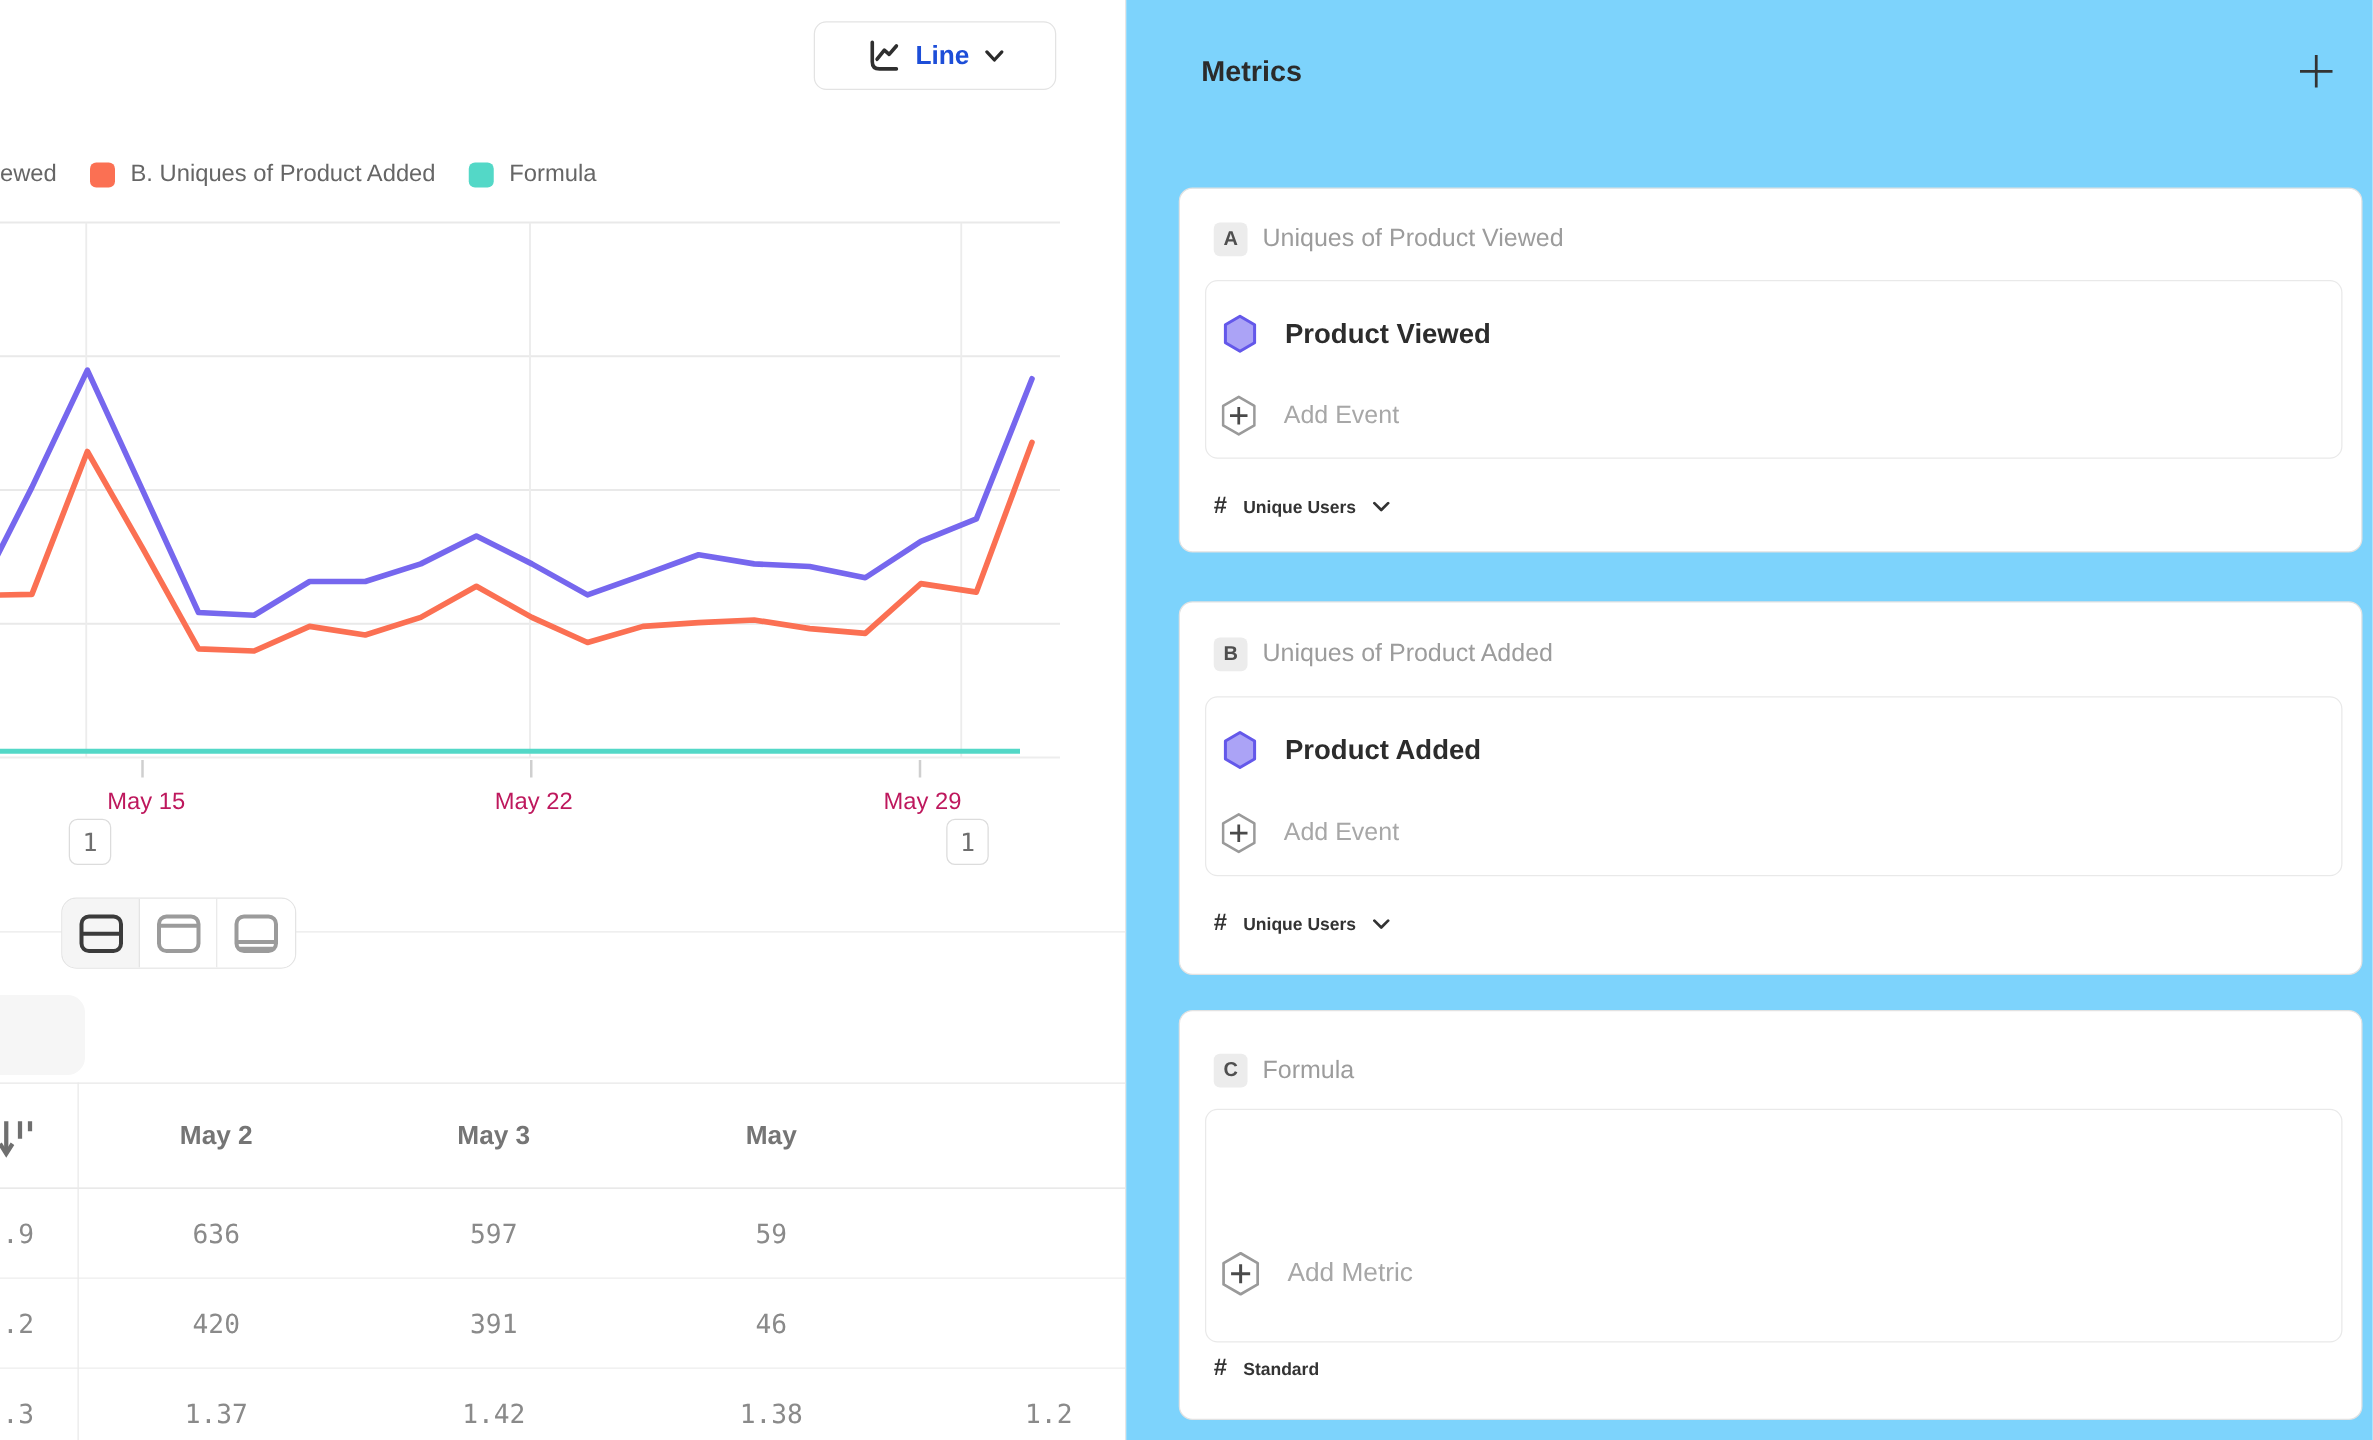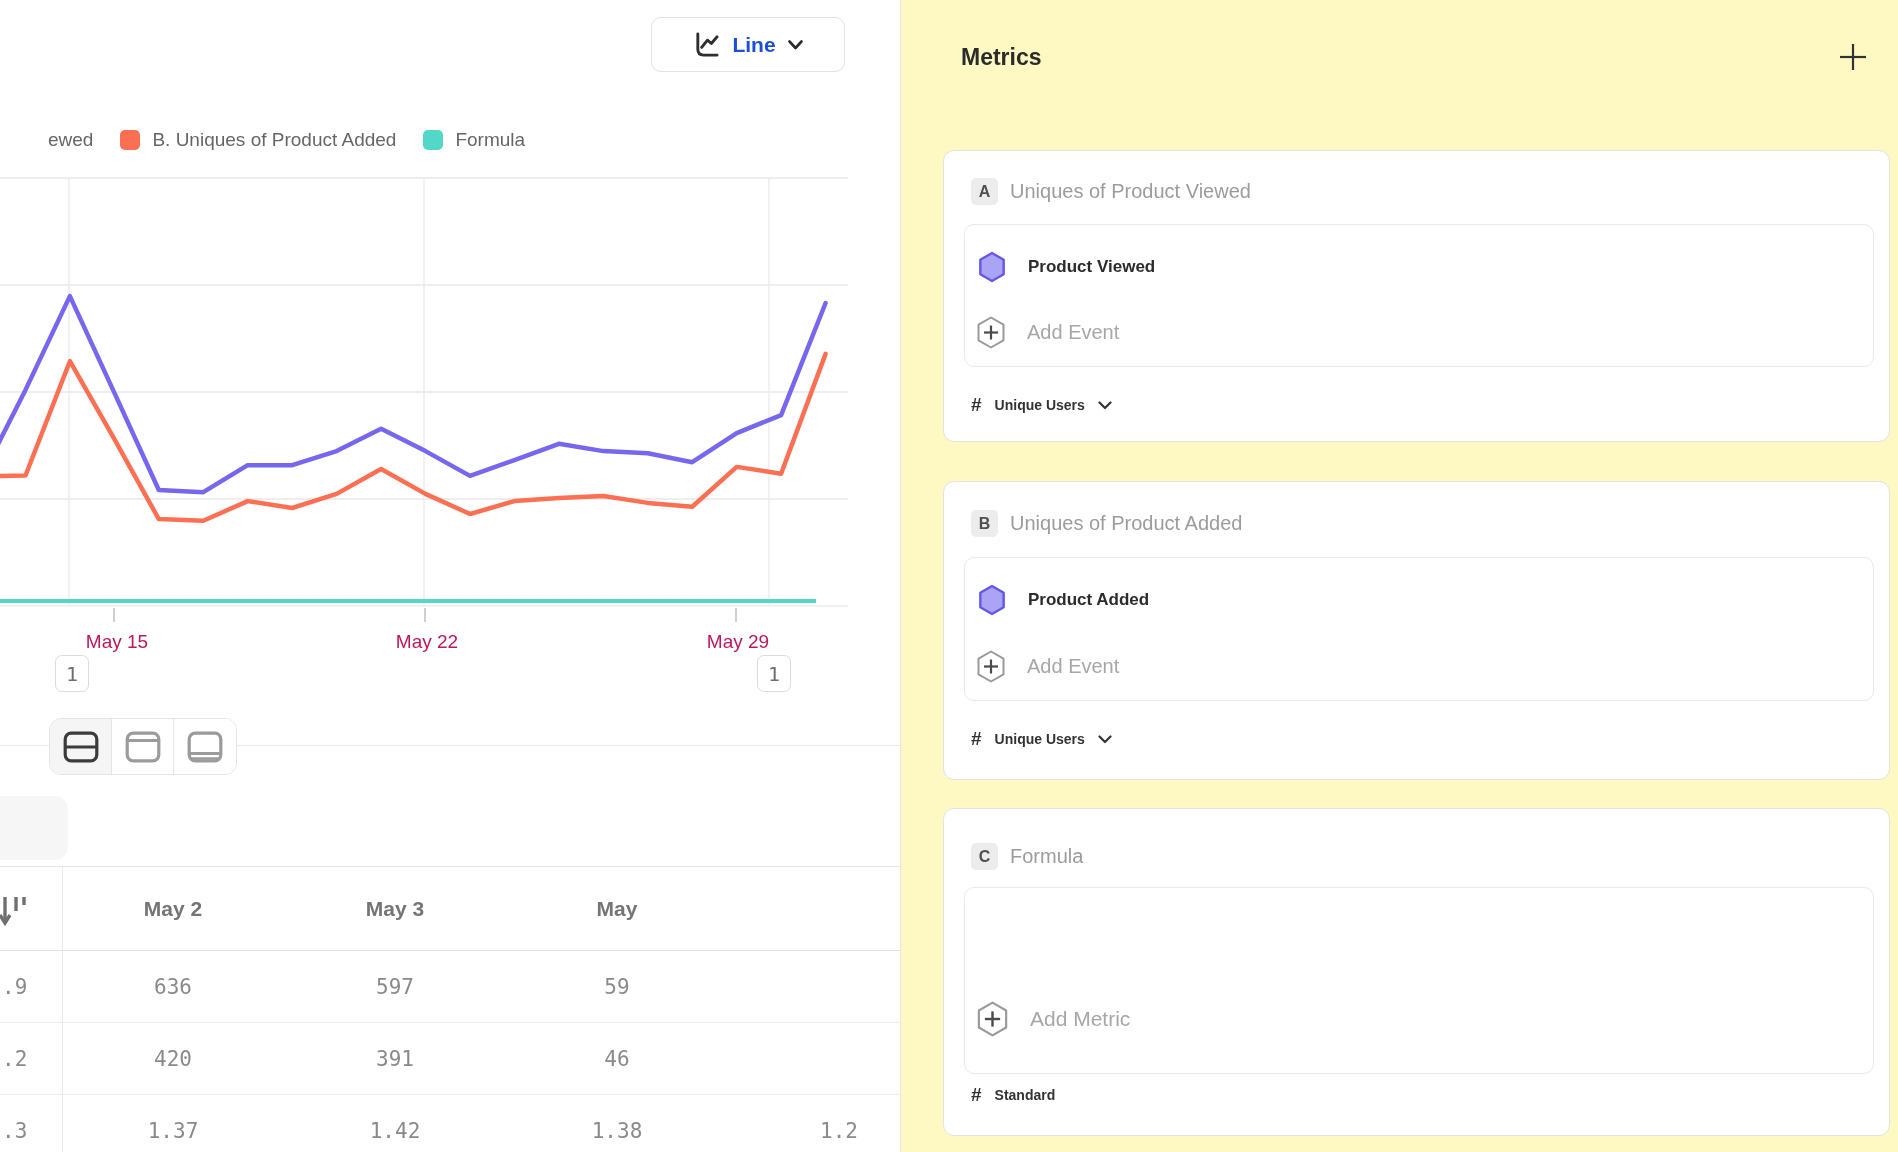--- a/index.html
+++ b/index.html
@@ -8,21 +8,21 @@
 
   
   .main { position:absolute; left:0; top:0; width:900px; height:1152px; background:#fff; overflow:hidden; }
   .vline { position:absolute; left:900px; top:0; width:1px; height:1152px; background:#e6e6e6; }
 
   .line-btn { position:absolute; left:651px; top:17px; width:194px; height:55px;
               border:1px solid #e3e3e3; border-radius:10px; background:#fff;
               display:flex; align-items:center; justify-content:center; gap:12px; cursor:pointer; }
   .line-btn .lbl { font-size:21px; font-weight:700; color:#1d4ed8; }
 
-  .legend { position:absolute; left:0; top:127px; height:26px; display:flex; align-items:center; gap:27px;padding-left:48px; }
+  .legend { position:absolute; left:0; top:127px; height:26px; display:flex; align-items:center; gap:27px; }
   .legend-item { display:flex; align-items:center; gap:12px; font-size:19px; color:#666; white-space:nowrap; }
   .swatch { width:20px; height:20px; border-radius:5px; flex:0 0 auto; }
 
   .chart-wrap { position:absolute; left:0; top:170px; width:912px; height:460px; }
 
   .xlabel { position:absolute; top:631px; width:140px; text-align:center;
             font-size:19px; color:#be185d; }
 
   .ann-badge { position:absolute; top:655px; width:34px; height:37px; background:#fff;
                border:1px solid #dcdcdc; border-radius:7px; color:#6e6e6e;
@@ -48,34 +48,34 @@
         font-size:21px; font-weight:600; color:#757575; white-space:nowrap; }
   .tr { display:flex; height:72px; border-bottom:1px solid #ededed; }
   .td-frozen { width:62px; flex:0 0 auto; line-height:72px; padding-left:2px;
                font-family:"DejaVu Sans Mono", monospace; font-size:21px; color:#8a8a8a; }
   .td { width:222px; flex:0 0 auto; line-height:72px; text-align:center;
         font-family:"DejaVu Sans Mono", monospace; font-size:21px; color:#8a8a8a; white-space:nowrap; }
   .col-divider { position:absolute; left:62px; top:866px; width:1px; height:286px; background:#e9e9e9; }
   .sort-icon-box { position:absolute; left:0px; top:26px; }
 
   
-  .panel { position:absolute; left:901px; top:0; width:997px; height:1152px; background:#fef9c3; }
+  .panel { position:absolute; left:901px; top:0; width:997px; height:1152px; background:#7dd3fc; }
   .panel-title { position:absolute; left:60px; top:44px; font-size:23px; font-weight:700; color:#2b2b2b; }
   .panel-add { position:absolute; right:28px; top:40px; width:34px; height:34px; cursor:pointer;
                display:flex; align-items:center; justify-content:center; }
 
   .card { position:absolute; left:42px; width:947px; background:#fff;
           border:1px solid #e2e2e2; border-radius:11px; }
   .card-head { position:absolute; left:27px; display:flex; align-items:center; gap:12px; }
   .badge { width:27px; height:27px; border-radius:5px; background:#ececec; color:#4f4f4f;
            font-size:16px; font-weight:700; display:flex; align-items:center; justify-content:center; }
   .card-title { font-size:20px; color:#9c9c9c; }
   .event-box { position:absolute; left:20px; width:910px; border:1px solid #e9e9e9; border-radius:10px; }
   .event-row { position:absolute; left:13px; top:24px; height:36px; display:flex; align-items:center; gap:22px; cursor:pointer; }
-  .event-row .ev-lbl { font-size:17px; font-weight:600; color:#2c2c2c; }
+  .event-row .ev-lbl { font-size:22px; font-weight:600; color:#2c2c2c; }
   .add-row { position:absolute; left:11px; height:36px; display:flex; align-items:center; gap:21px; cursor:pointer; }
   .add-row .add-lbl { font-size:20px; color:#a7a7a7; }
   .card-foot { position:absolute; left:27px; height:28px; display:flex; align-items:center; gap:13px; cursor:pointer; }
   .card-foot .hash { font-size:19px; font-weight:600; color:#333; }
   .card-foot .measure { font-size:14px; font-weight:600; color:#333; }
   .formula-input { position:absolute; left:13px; top:17px; width:884px; height:72px;
                    background:#f3f3f4; border-radius:8px; display:flex; align-items:center;
                    padding-left:23px; font-size:22px; font-weight:500; color:#2d2d2d; cursor:text; }
 </style>
 </head>

